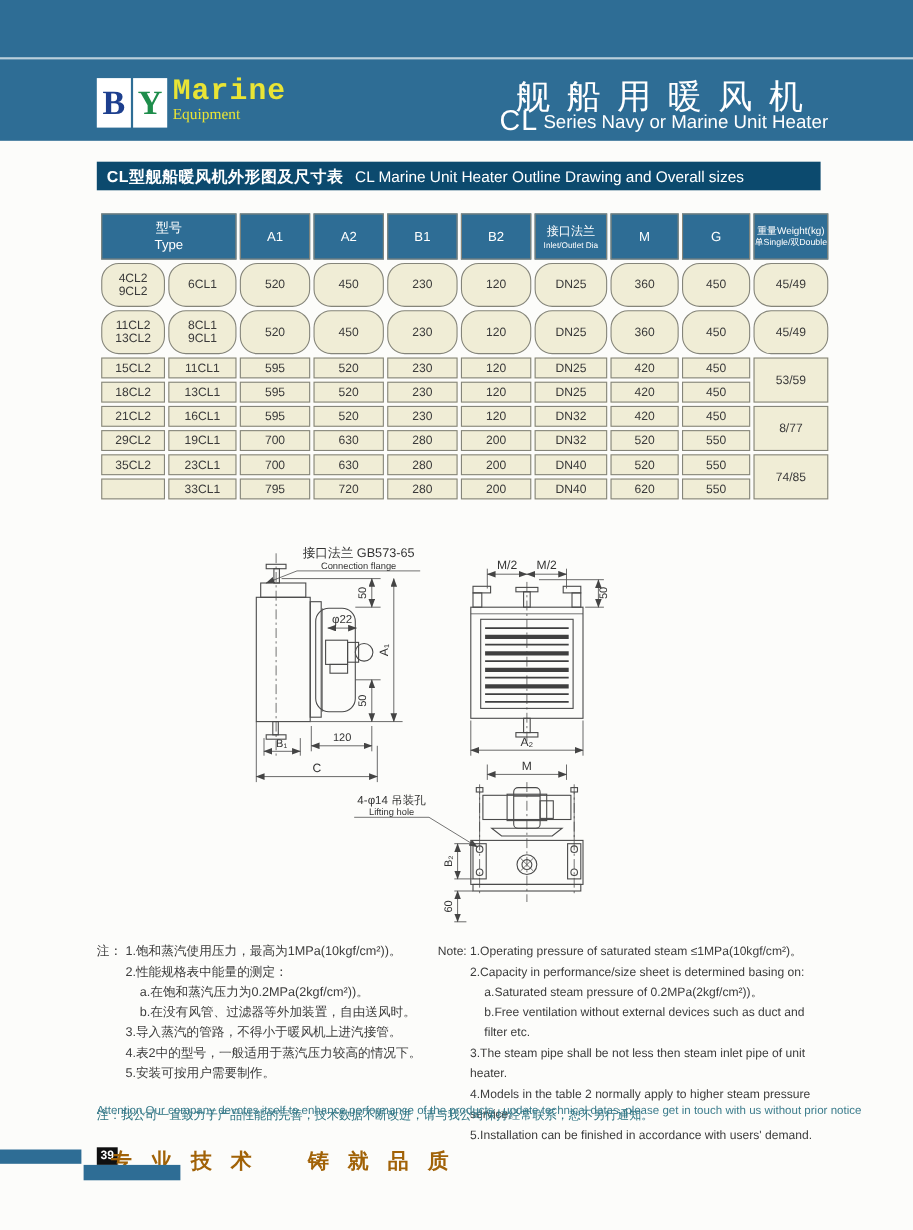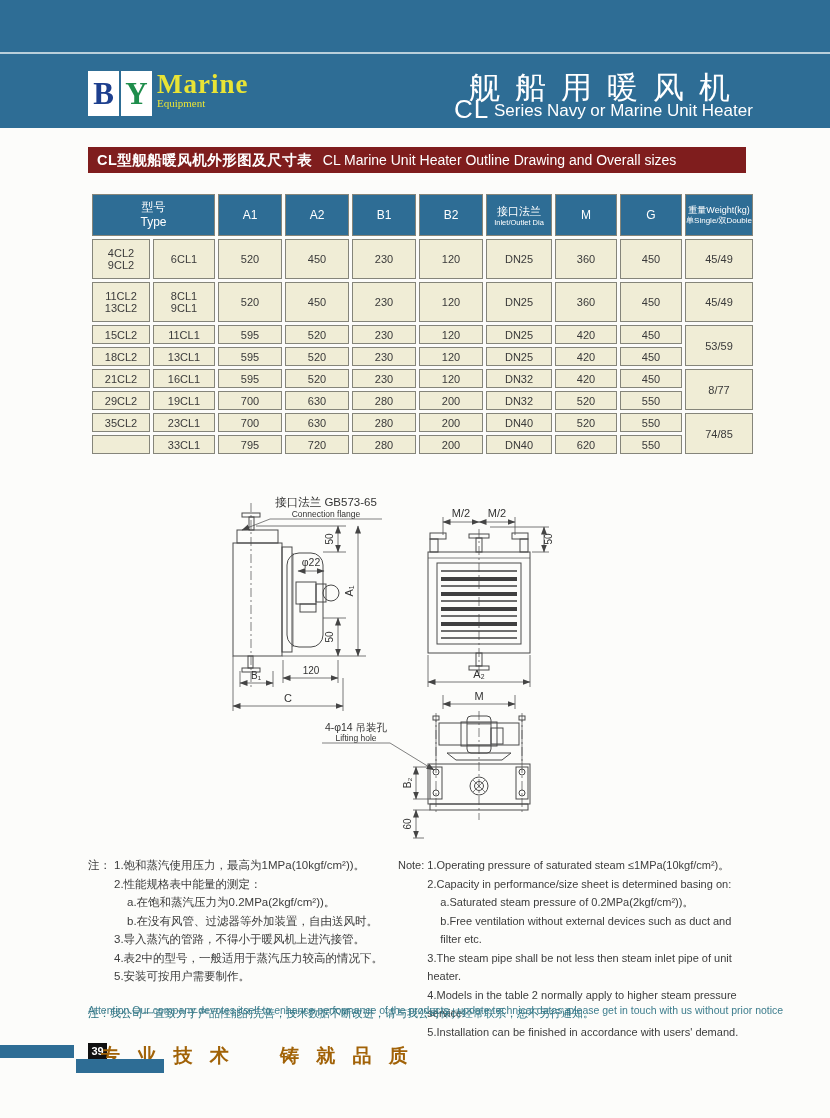--- a/index.html
+++ b/index.html
@@ -10,40 +10,40 @@
   
   .band{position:absolute;left:0;top:0;width:830px;height:128px;background:#2e6d95;}
   .band-line{position:absolute;left:0;top:52px;width:830px;height:2px;background:#b9cfdb;}
   .logo{position:absolute;left:88px;top:71px;height:46px;display:flex;align-items:flex-start;}
   .lbox{display:inline-block;width:31px;height:45px;background:#fff;margin-right:2px;
         font-family:"Liberation Serif",serif;font-weight:bold;font-size:31px;line-height:45px;
         text-align:center;}
   .lb{color:#1d3f8e;}
   .ly{color:#1e8d4b;}
   .lword{display:inline-block;margin-left:3px;line-height:1;}
-  .lmarine{display:block;font-family:Liberation Serif, serif;font-weight:bold;font-size:27px;
+  .lmarine{display:block;font-family:Liberation Mono, monospace;font-weight:bold;font-size:27px;
            color:#e9e435;letter-spacing:1px;}
-  .lequip{display:block;font-family:"Liberation Serif",serif;font-size:11px;color:#e9e435;margin-top:0px;}
+  .lequip{display:block;font-family:"Liberation Serif",serif;font-size:14px;color:#e9e435;margin-top:0px;}
   .hcl{position:absolute;left:454px;top:82px;font-size:26px;color:#fff;letter-spacing:1px;margin-top:12px;}
   .hzh{position:absolute;left:469px;top:67px;font-size:31px;color:#fff;letter-spacing:15px;white-space:nowrap;}
   .hen{position:absolute;left:494px;top:101px;font-size:17px;color:#fff;white-space:nowrap;}
 
   
-  .secbar{position:absolute;left:88px;top:147px;width:658px;height:26px;background:#7f1d1d;
+  .secbar{position:absolute;left:88px;top:147px;width:658px;height:26px;background:#0c4a6e;
           color:#fff;line-height:26px;padding-left:9px;box-sizing:border-box;white-space:nowrap;}
   .secbar .zh{font-size:14.5px;font-weight:bold;letter-spacing:.5px;}
   .secbar .en{font-size:14px;margin-left:6px;}
 
   
   table.spec{position:absolute;left:89px;top:191px;width:656px;table-layout:fixed;
              border-collapse:separate;border-spacing:3px;}
   table.spec td{border:1px solid #85857a;background:#f0edd6;text-align:center;vertical-align:middle;
                 font-size:11px;color:#3a3a3a;white-space:pre-line;padding:0;}
   tr.th td{background:#2e6d95;color:#fff;height:40px;font-size:12px;}
-  tr.tall td{height:38px;}
+  tr.tall td{height:38px;border-radius:16px;}
   tr.std td{height:17px;}
   .h2s{font-size:7.5px;line-height:9px;}
   .h1z{font-size:11px;line-height:14px;}
   .hw1{font-size:9px;line-height:11px;}
   .hw2{font-size:8px;line-height:10px;}
   .htp{line-height:15px;}
 
   
   svg text{font-family:"Liberation Sans",sans-serif;fill:#333;}
 

